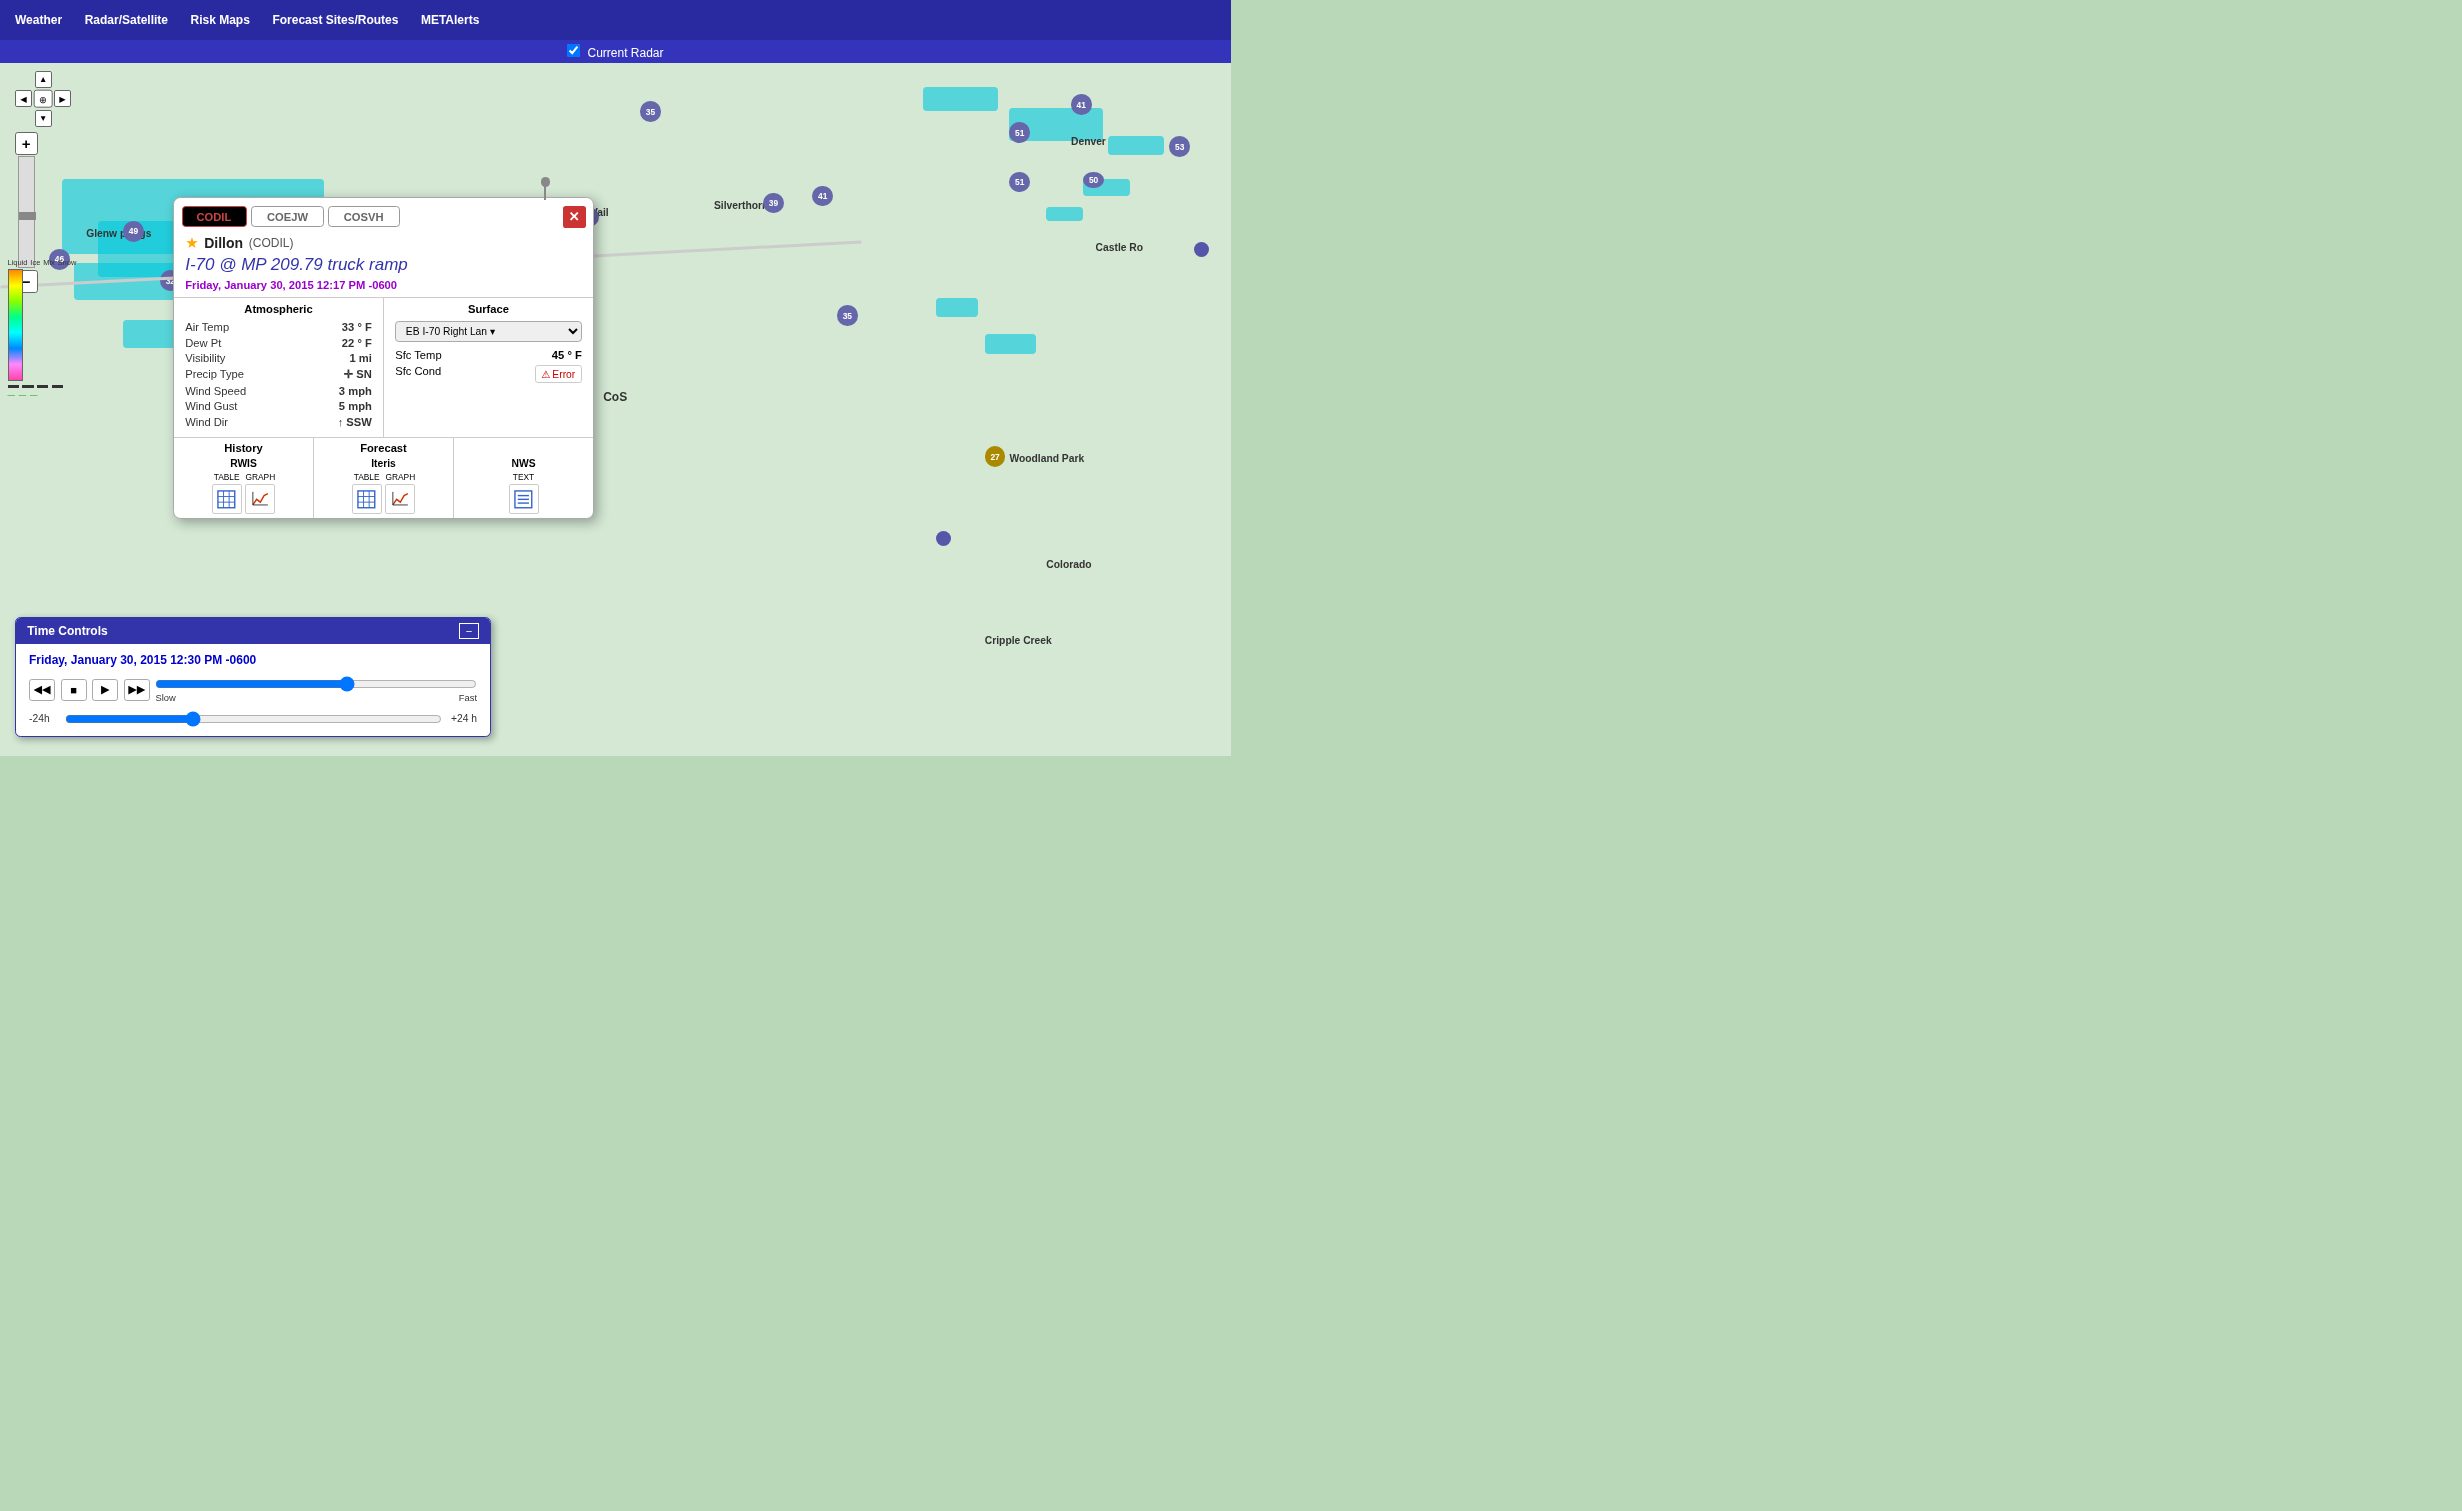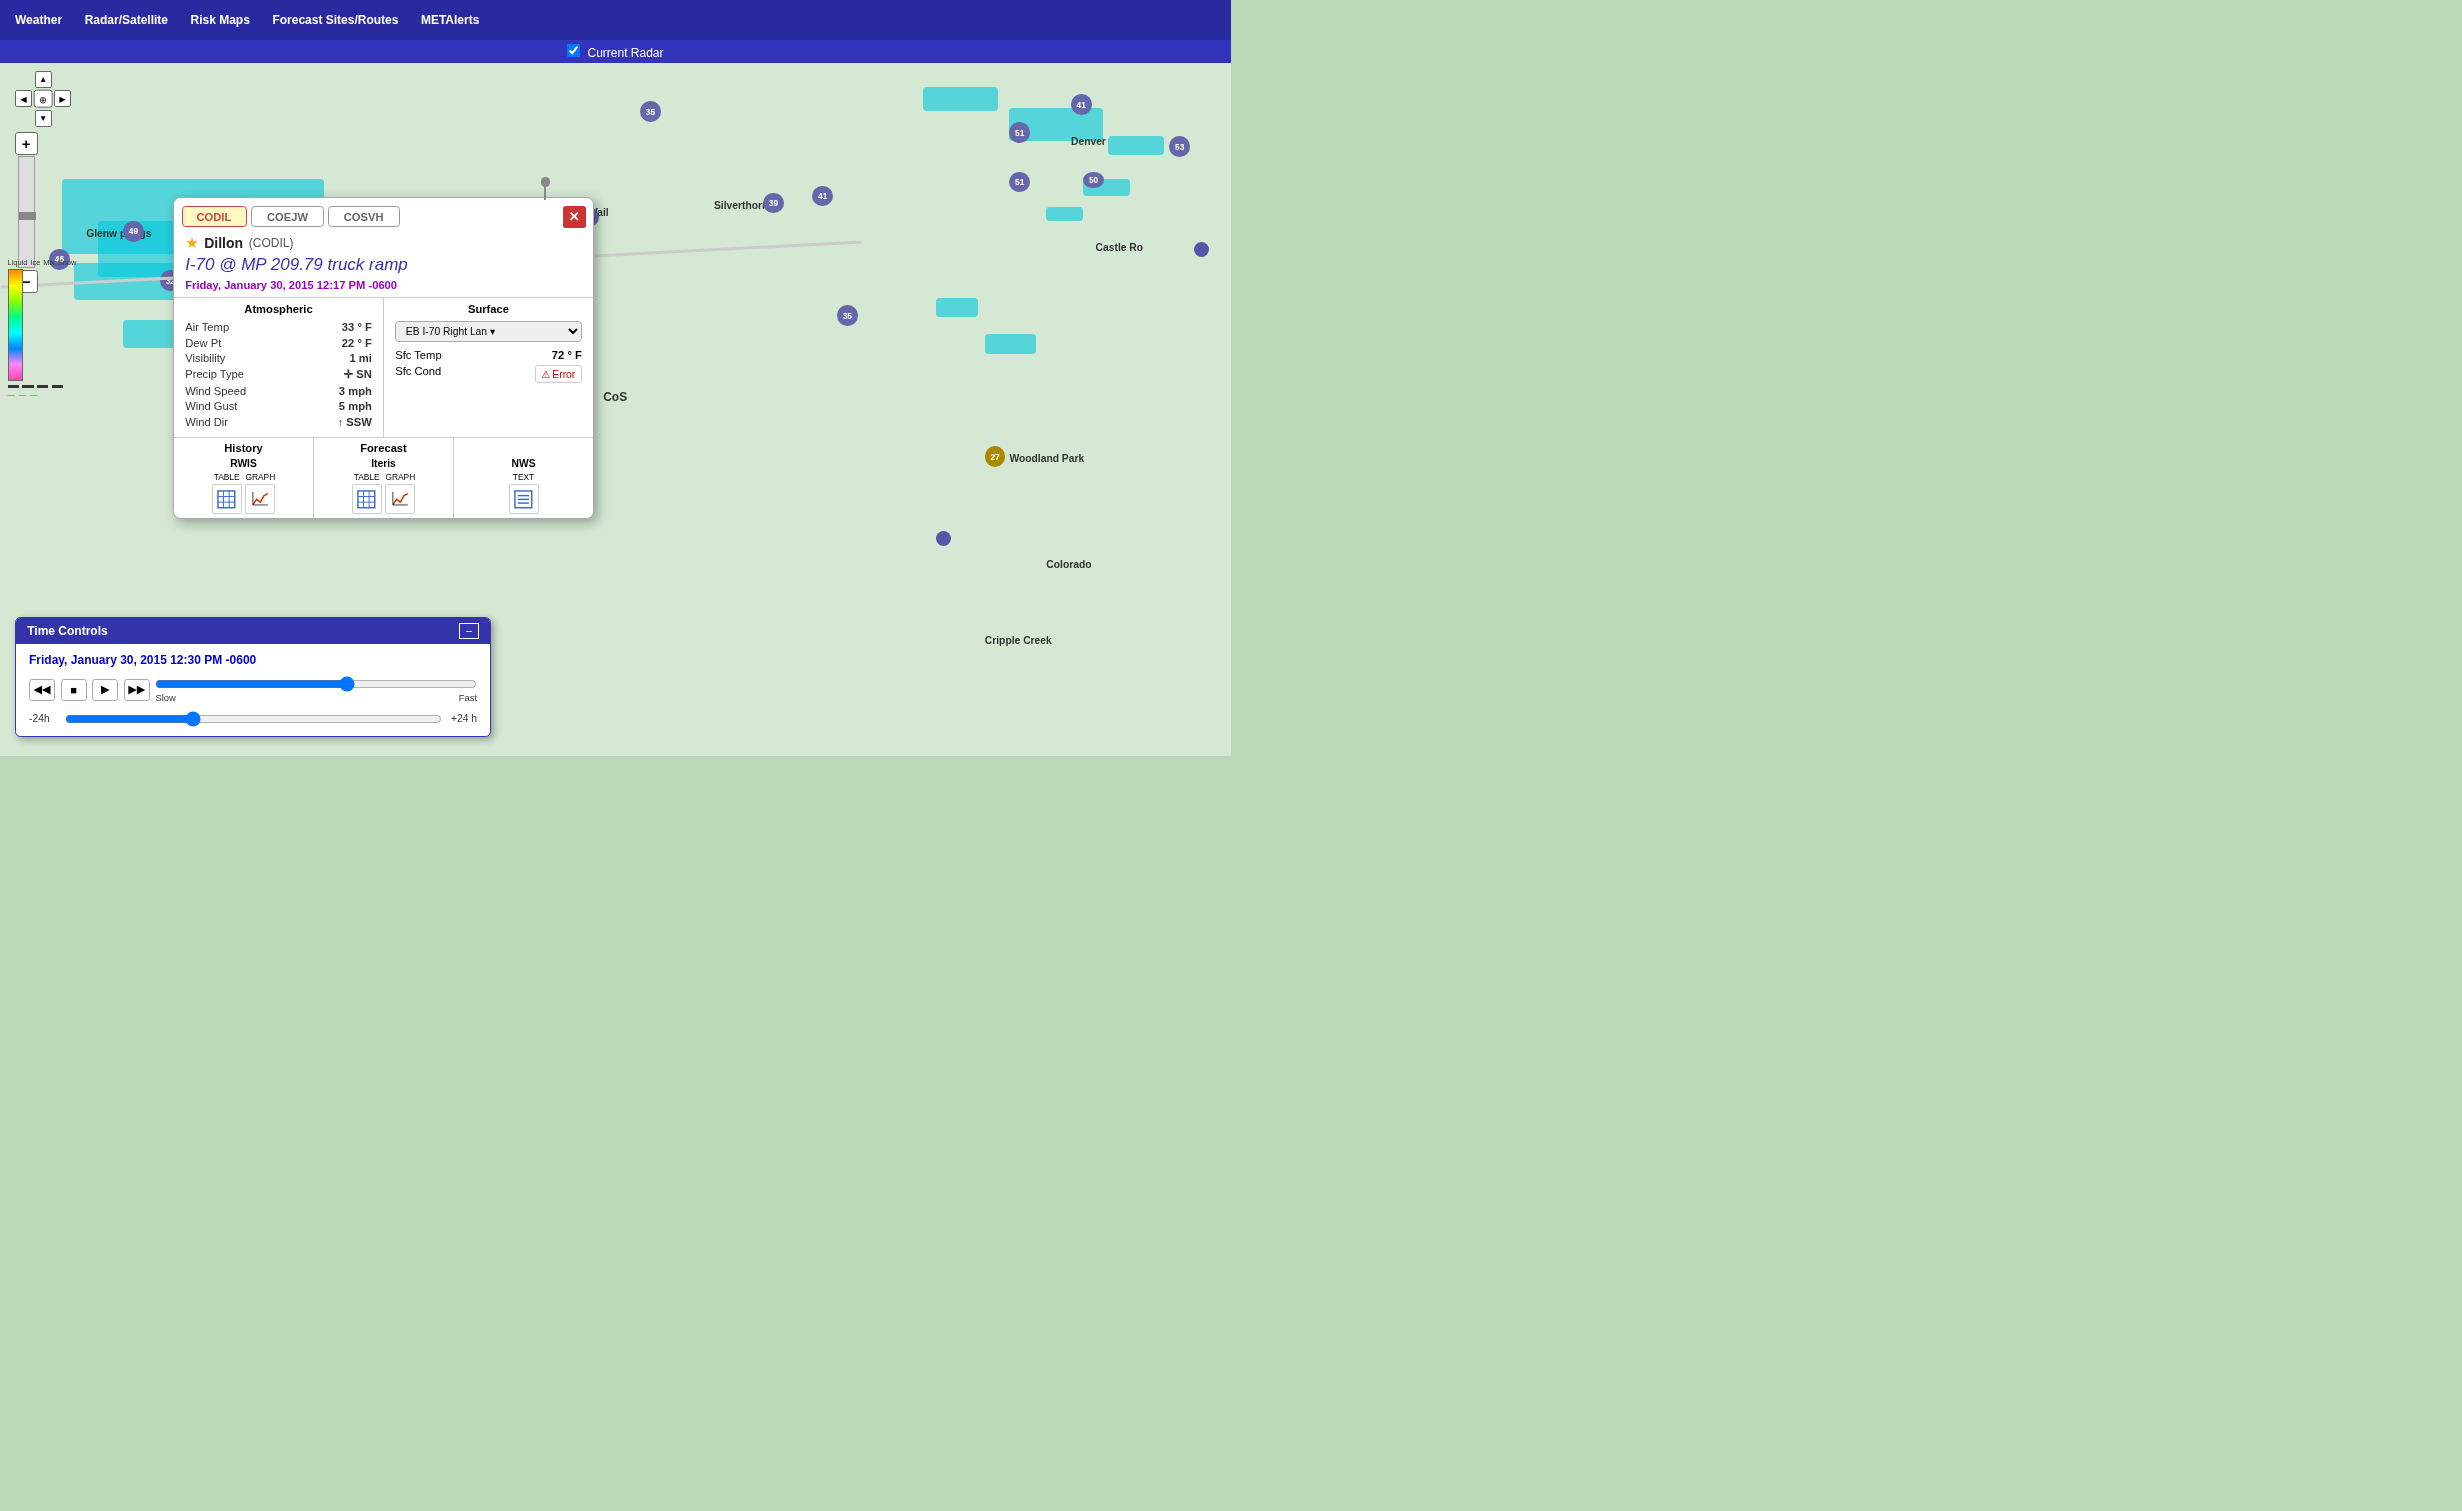--- a/index.html
+++ b/index.html
@@ -202,21 +202,21 @@
     .popup-tab {
       padding: 3.7px 15px;
       border: 1.9px solid #cc4444;
       border-radius: 3.7px;
       cursor: pointer;
       font-size: 11.2px;
       font-weight: bold;
       color: #cc4444;
     }
     .popup-tab.active {
-      background: #fef9c3;
+      background: #000000;
       color: #cc4444;
       padding-left: 14px;
     }
     .popup-close-btn {
       margin-left: auto;
       width: 22.5px;
       height: 22.5px;
       background: #cc3333;
       color: white;
       border: none;
@@ -604,21 +604,21 @@
         </div>
       </div>
 
       <div class="popup-surface">
         <div class="section-header">Surface</div>
         <select class="surface-dropdown">
           <option>EB I-70 Right Lan ▾</option>
         </select>
         <div class="surface-data-row">
           <span>Sfc Temp</span>
-          <span style="font-weight:bold;">72 ° F</span>
+          <span style="font-weight:bold;">45 ° F</span>
         </div>
         <div class="surface-data-row">
           <span>Sfc Cond</span>
           <span class="error-badge">
             <span class="error-icon">⚠</span>Error
           </span>
         </div>
       </div>
     </div>
 

